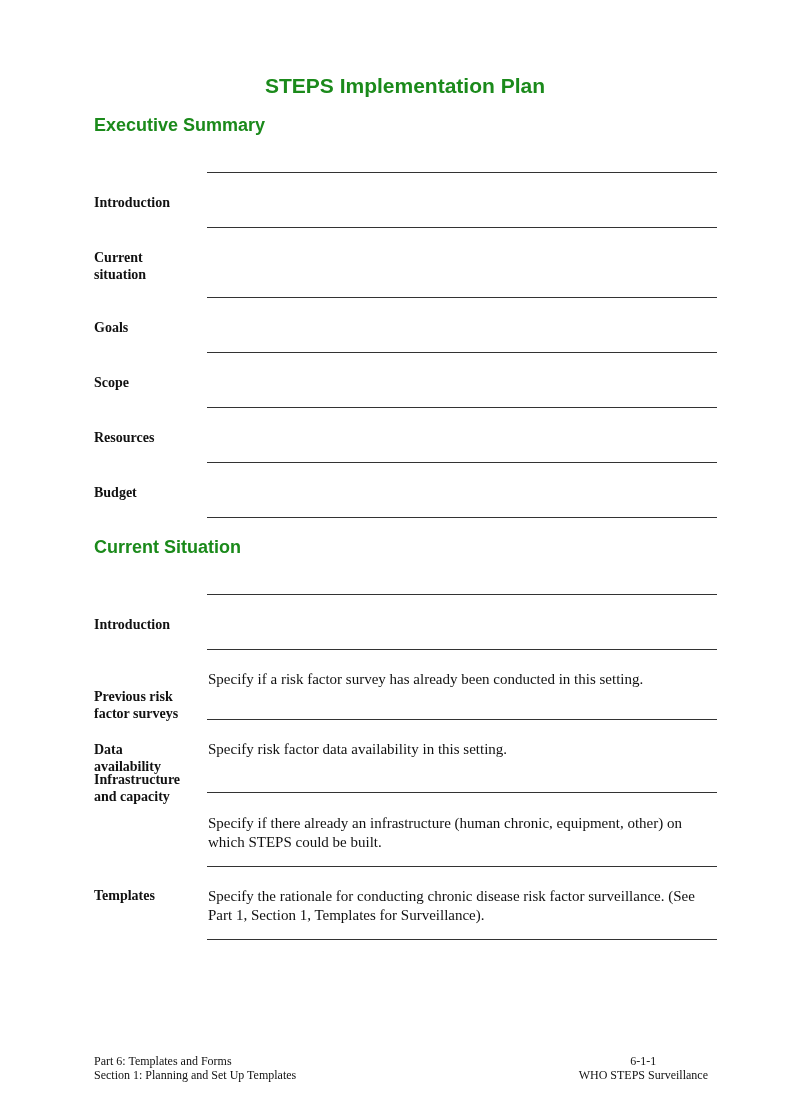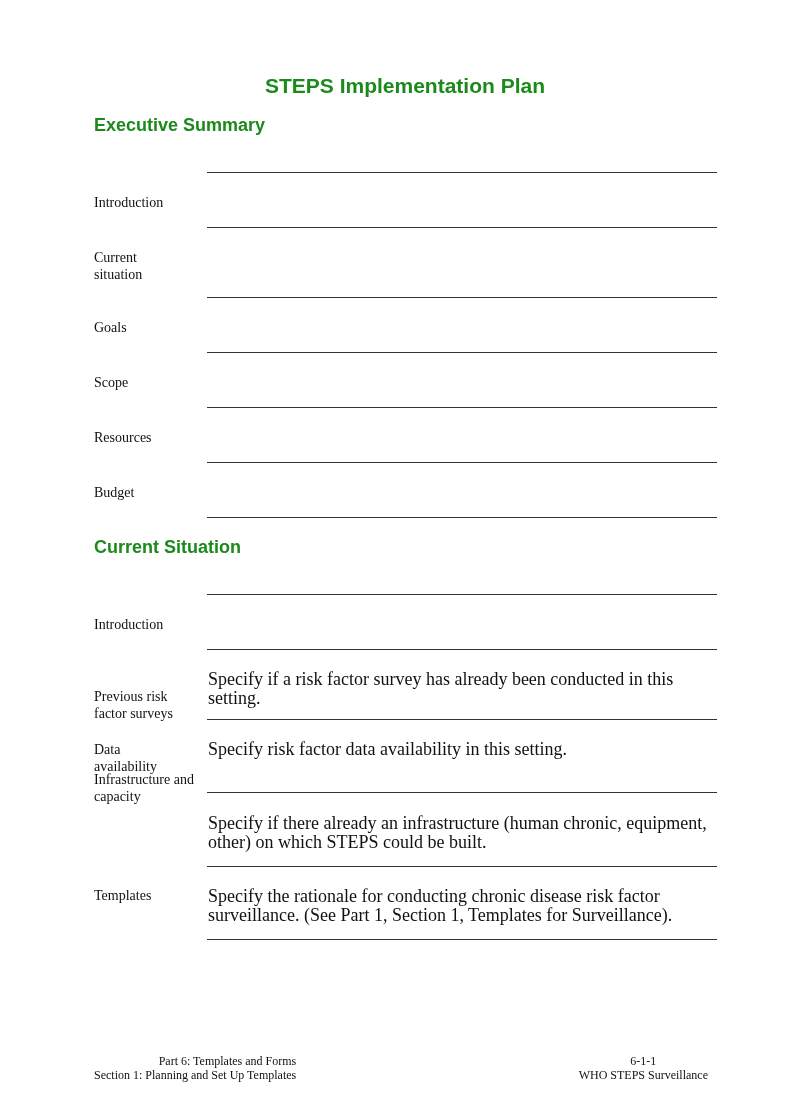--- a/index.html
+++ b/index.html
@@ -1,22 +1,22 @@
 <!DOCTYPE html>
 <html><head>
 <meta charset="utf-8">
 <style>
   html, body { margin: 0; padding: 0; background: #ffffff; }
   body { width: 790px; height: 1118px; position: relative; overflow: hidden; font-family: "Liberation Serif", serif; color: #111; }
   .title { position: absolute; left: 0; width: 810px; top: 74px; text-align: center; font-family: "Liberation Sans", sans-serif; font-weight: bold; font-size: 21px; color: #1b8a1b; }
   .h2 { position: absolute; left: 94px; font-family: "Liberation Sans", sans-serif; font-weight: bold; font-size: 18px; color: #1b8a1b; }
   .rule { position: absolute; left: 207px; width: 510px; height: 0; border-top: 1.5px solid #333; }
-  .label { position: absolute; left: 94px; font-weight: normal; font-size: 14px; line-height: 17px; }
-  .text { position: absolute; left: 208px; width: 510px; font-size: 18px; line-height: 19px; }
-  .footer { position: absolute; font-size: 12px; line-height: 14px; text-align: right; }
+  .label { position: absolute; left: 94px; font-weight: bold; font-size: 14px; line-height: 17px; }
+  .text { position: absolute; left: 208px; width: 510px; font-size: 15px; line-height: 19px; }
+  .footer { position: absolute; font-size: 12px; line-height: 14px; }
   .footer.right { text-align: center; }
 </style>
 </head>
 <body>
 
 <div class="title">STEPS Implementation Plan</div>
 
 <div class="h2" style="top:115px">Executive Summary</div>
 
 <div class="rule" style="top:172px"></div>

